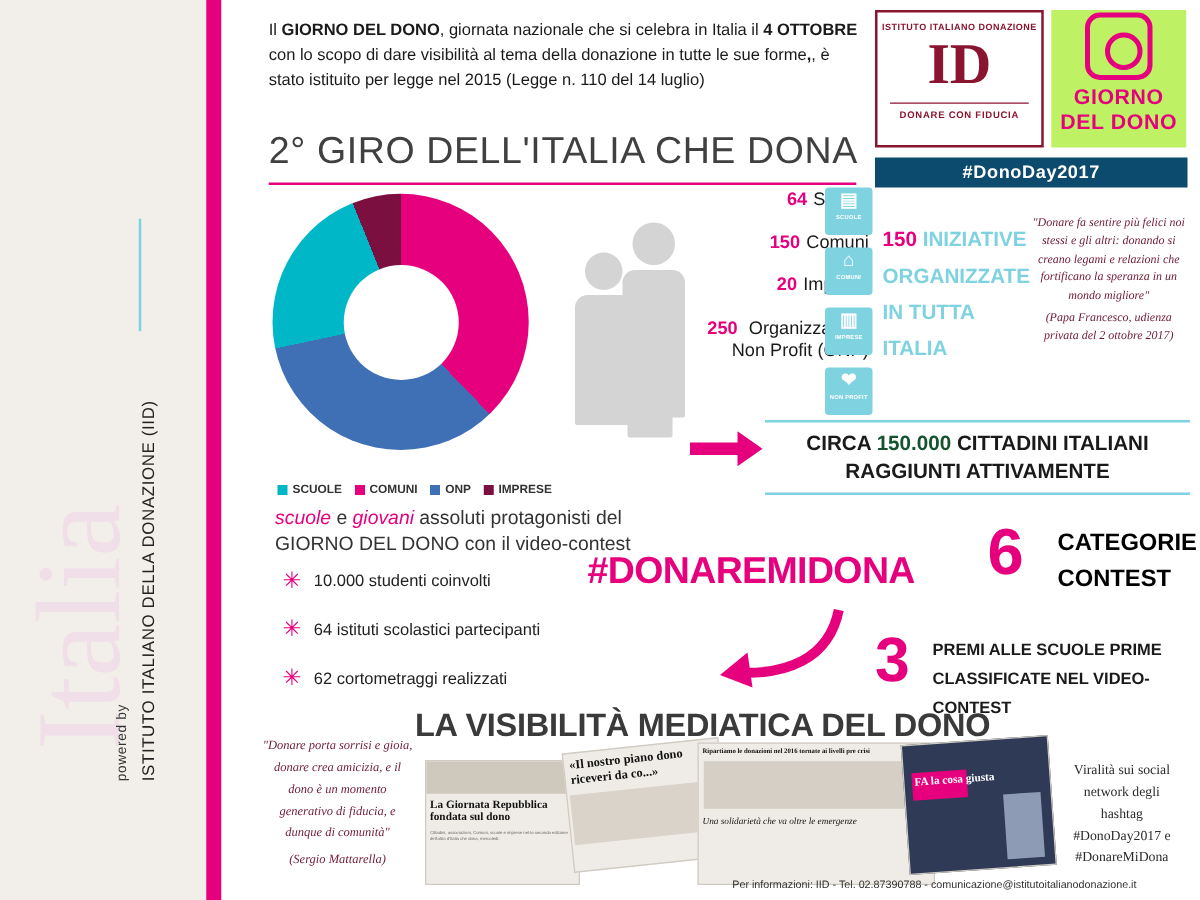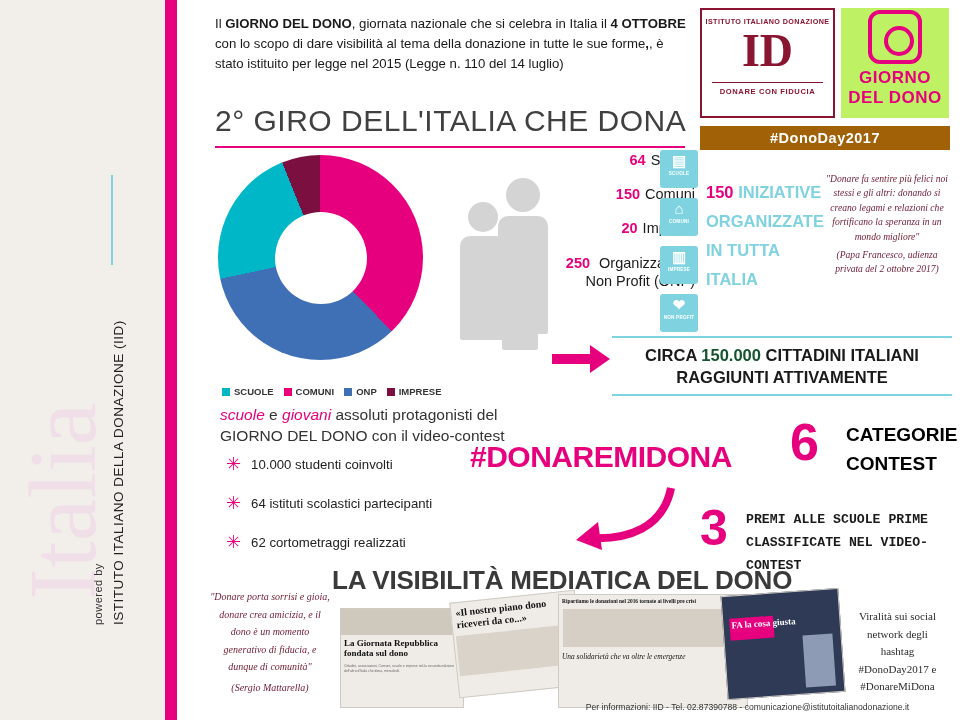--- a/index.html
+++ b/index.html
@@ -89,21 +89,21 @@
     border: 4px solid #e6007e; border-radius: 50%;
   }
   #logo-gdd .l1, #logo-gdd .l2 {
     text-align: center; color: #e6007e; font-weight: bold;
     letter-spacing: .5px;
   }
   #logo-gdd .l1 { font-size: 17px; margin-top: 4px; }
   #logo-gdd .l2 { font-size: 17px; }
   #hashtag-bar {
     position: absolute; left: 700px; top: 126px; width: 250px; height: 24px;
-    background: #a16207; color: #fff; font-size: 14.5px; font-weight: bold;
+    background: #0c4a6e; color: #fff; font-size: 14.5px; font-weight: bold;
     display: flex; align-items: center; justify-content: center;
     letter-spacing: .5px;
   }
   
   #giro-title {
     position: absolute; left: 215px; top: 104px;
     font-size: 30px; font-weight: normal; color: #404040; letter-spacing: .5px;
   }
   #giro-rule {
     position: absolute; left: 215px; top: 146px; width: 470px; height: 2px;
@@ -196,21 +196,21 @@
   
   #donaremidona {
     position: absolute; left: 470px; top: 440px; width: 320px;
     font-size: 30px; font-weight: bold; color: #e6007e; letter-spacing: -.5px;
   }
   #arrow2 { position: absolute; left: 568px; top: 482px; width: 110px; height: 70px; }
   
   #six { position: absolute; left: 790px; top: 418px; font-size: 52px; font-weight: bold; color: #e6007e; line-height: .95; }
   #six-txt { position: absolute; left: 846px; top: 420px; font-size: 19px; font-weight: bold; color: #000000; line-height: 1.55; }
   #three { position: absolute; left: 700px; top: 505px; font-size: 50px; font-weight: bold; color: #e6007e; line-height: .95; }
-  #three-txt { position: absolute; left: 746px; top: 508px; width: 210px; font-size: 13.2px; font-weight: bold; color: #1a1a1a; line-height: 1.75; font-family: Liberation Mono, monospace; }
+  #three-txt { position: absolute; left: 746px; top: 508px; width: 210px; font-size: 13.2px; font-weight: bold; color: #1a1a1a; line-height: 1.75; }
   
   #visibilita {
     position: absolute; left: 332px; top: 565px; width: 560px;
     font-size: 26px; font-weight: bold; color: #3a3a3a; letter-spacing: -.2px;
   }
   
   #mattarella {
     position: absolute; left: 210px; top: 588px; width: 120px;
     font-family: "Liberation Serif", serif; font-style: italic;
     font-size: 10px; color: #6f1a33; line-height: 1.75; text-align: center;

